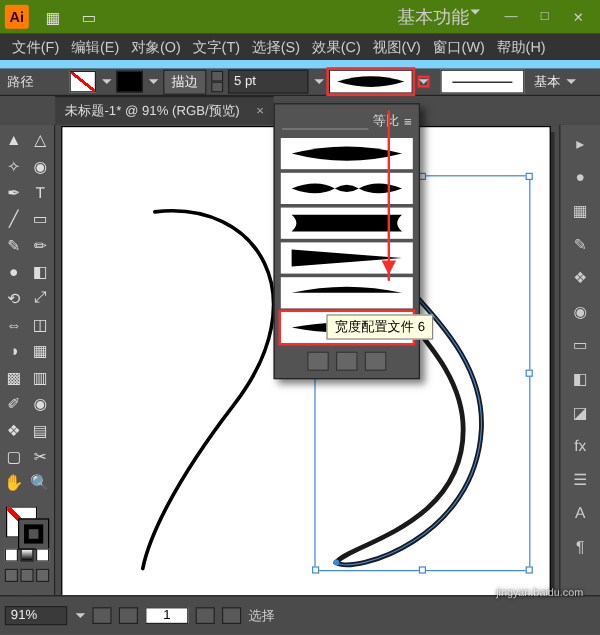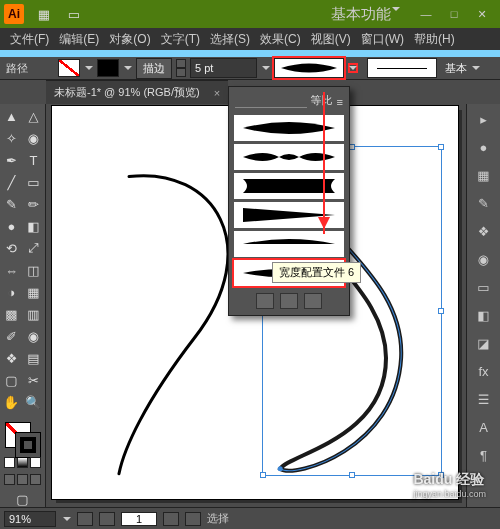--- a/index.html
+++ b/index.html
@@ -43,21 +43,21 @@
 .fsstroke{background:#535353;top:10px;left:10px}
 .fsstroke::after{content:"";position:absolute;inset:4px;border:4px solid #000;background:#535353}
 .tinyrow{display:flex;gap:2px;margin:3px 0}
 .tiny{width:11px;height:11px;border:1px solid #222}
 .canvaswrap{flex:1;background:#4b4b4b;position:relative;overflow:hidden}
 .canvas{position:absolute;top:2px;left:6px;right:8px;bottom:8px;background:#fff;box-shadow:0 0 0 1px #000, 4px 4px 0 rgba(0,0,0,.4)}
 .selrect{position:absolute;border:1px solid #3b87d8;left:210px;top:40px;width:180px;height:330px}
 .selhandle{position:absolute;width:6px;height:6px;background:#fff;border:1px solid #3b87d8}
 .rpanel{width:34px;background:#535353;border-left:1px solid #222;display:flex;flex-direction:column;align-items:center;padding-top:6px;gap:10px}
 .ricon{width:20px;height:18px;display:flex;align-items:center;justify-content:center;color:#ccc;font-size:13px}
-.statusbar{position:absolute;bottom:0;left:0;right:0;height:22px;background:#4b4b4b;border-top:1px solid #222;display:flex;align-items:center;padding:0 4px;gap:6px;font-size:11px}
+.statusbar{position:absolute;bottom:0;left:0;right:0;height:33px;background:#4b4b4b;border-top:1px solid #222;display:flex;align-items:center;padding:0 4px;gap:6px;font-size:11px}
 .zoombox{width:52px;height:16px;background:#3a3a3a;border:1px solid #222;color:#eee;padding:0 4px;display:flex;align-items:center}
 .navbtn{width:16px;height:14px;background:#595959;border:1px solid #222}
 .pagebox{width:36px;height:14px;background:#fff;color:#000;border:1px solid #222;display:flex;align-items:center;justify-content:center}
 
 .ddpanel{position:absolute;left:228px;top:86px;width:122px;background:#535353;border:1px solid #222;box-shadow:4px 4px 6px rgba(0,0,0,.5);padding:4px;z-index:50}
 .ddrow{height:26px;background:#fff;margin:3px 1px;display:flex;align-items:center;justify-content:center;position:relative}
 .ddrow.hl{outline:2px solid #ff2a2a}
 .ddhead{display:flex;align-items:flex-end;justify-content:flex-end;color:#ddd;padding:2px 2px 4px;gap:4px}
 .ddhead .line{flex:1;height:1px;background:#888}
 .ddfoot{display:flex;justify-content:center;gap:6px;padding:4px 0 2px}
@@ -273,15 +273,14 @@
     <span class="dd"></span>
   <div class="navbtn"></div>
   <div class="navbtn"></div>
   <div class="pagebox">1</div>
   <div class="navbtn"></div>
   <div class="navbtn"></div>
   <span>选择</span>
 </div>
 
 <div class="watermark">
-  <span>Baidu 经验</span>
   <small>jingyan.baidu.com</small>
 </div>
 
 </body></html>

